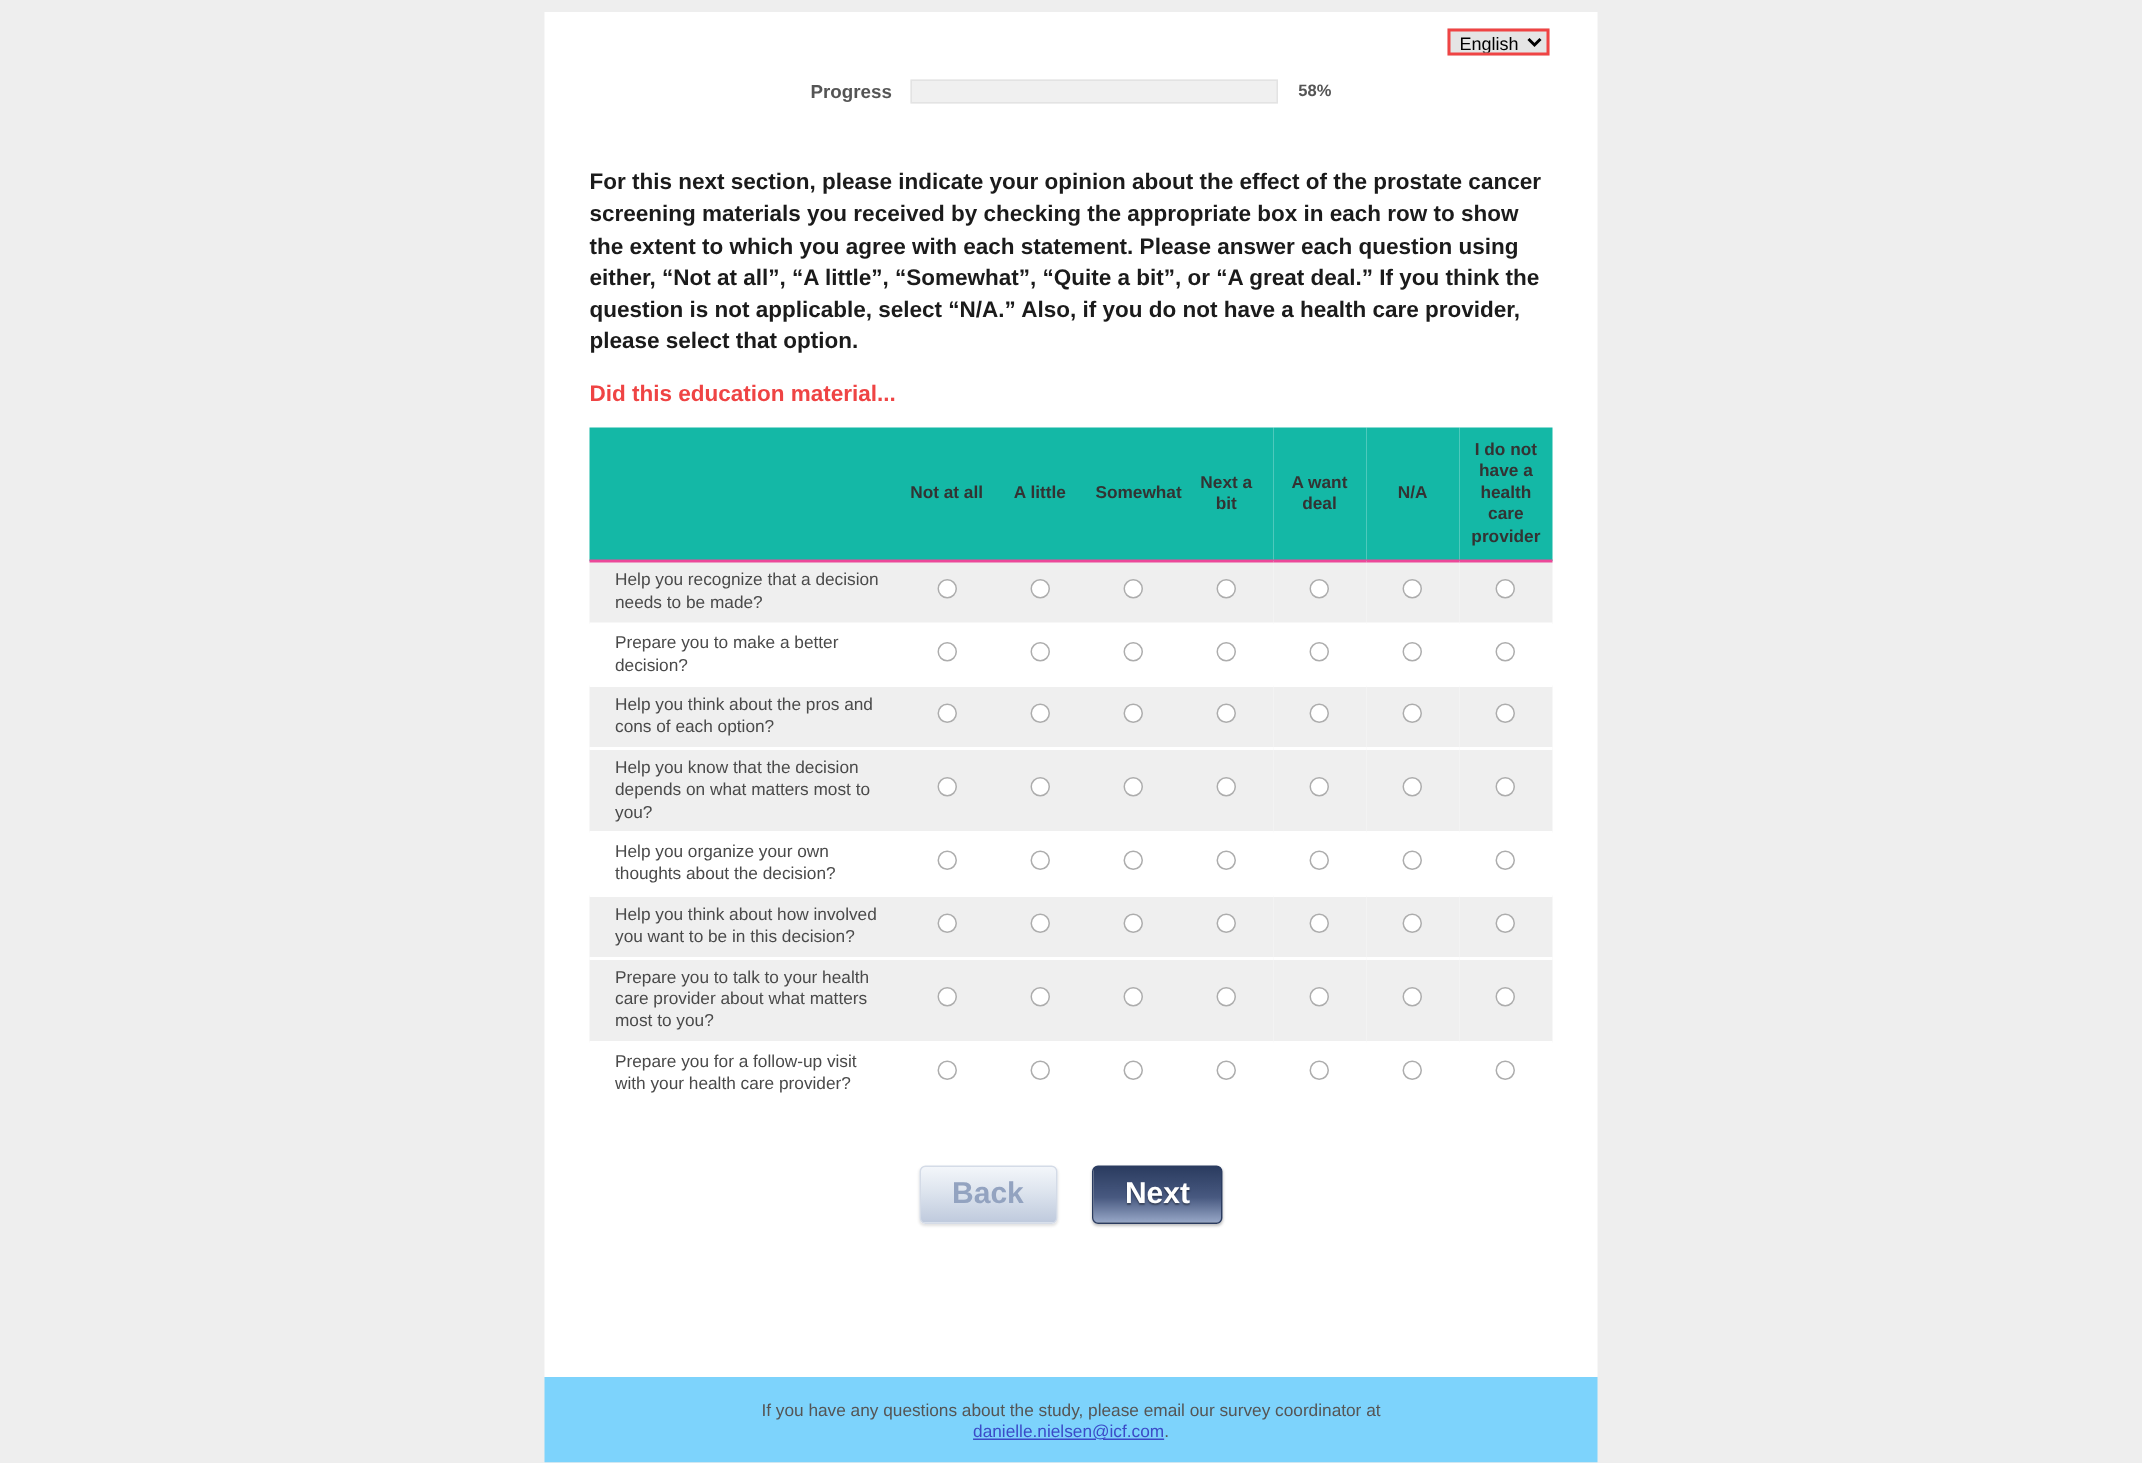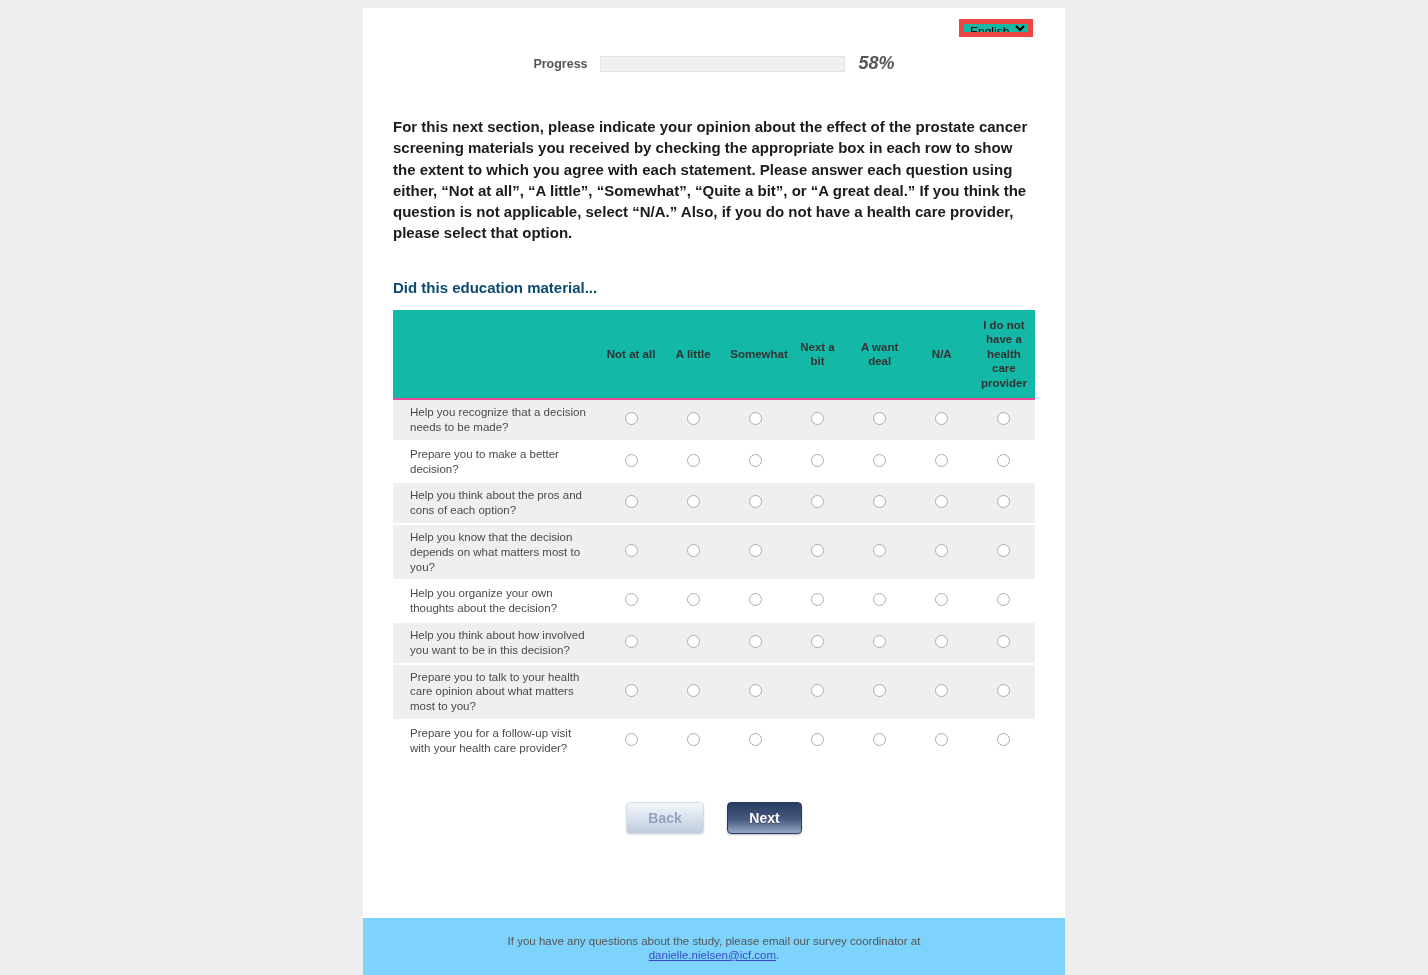--- a/index.html
+++ b/index.html
@@ -25,22 +25,22 @@
     flex-direction: column;
   }
   
   .lang-row { display: flex; justify-content: flex-end; }
   .lang-select {
     font-family: "Liberation Sans", sans-serif;
     font-size: 12px;
     padding: 0 2px;
     height: 18px;
     margin-right: 2px;
-    border: 5px solid #ef4444;
-    background: #14b8a6;
+    border: 2px solid #ef4444;
+    background: #e5e5e5;
   }
   
   .progress-row {
     margin-top: 16px;
     display: flex;
     align-items: center;
     justify-content: center;
   }
   .progress-label {
     font-size: 12.5px;
@@ -53,39 +53,38 @@
     background: #f0f0f0;
     border: 1px solid #e3e3e3;
     position: relative;
   }
   .progress-fill {
     height: 100%;
     background: #5cb85c;
     width: 0%;
   }
   .progress-pct {
-    font-size: 18px;
+    font-size: 11px;
     font-weight: bold;
     color: #555555;
     margin-left: 14px;
-    font-style: italic;
   }
   
   .instructions {
     margin-top: 42px;
     font-size: 15px;
     font-weight: bold;
     color: #1b1b1b;
     line-height: 21.3px;
   }
   .section-heading {
-    margin-top: 35px;
+    margin-top: 15px;
     font-size: 15px;
     font-weight: bold;
-    color: #0c4a6e;
+    color: #ef4444;
   }
   
   table.matrix {
     margin-top: 14px;
     width: 100%;
     border-collapse: collapse;
     table-layout: fixed;
   }
   table.matrix th:first-child,
   table.matrix td.q { width: 207px; }
@@ -125,21 +124,21 @@
     cursor: pointer;
   }
   
   .button-row {
     margin-top: 39px;
     text-align: center;
   }
   .btn {
     display: inline-block;
     font-family: "Liberation Sans", sans-serif;
-    font-size: 14px;
+    font-size: 20px;
     font-weight: bold;
     border-radius: 4px;
     padding: 7px 21px;
     min-width: 70px;
     cursor: pointer;
   }
   .btn-back {
     background: linear-gradient(to bottom, #f3f6fa 0%, #dde4ee 45%, #bfcadd 100%);
     color: #93a3c0;
     border: 1px solid #d4dbe7;
@@ -259,21 +258,21 @@
             <td class="q">Help you think about how involved you want to be in this decision?</td>
             <td class="opt"><span class="radio"></span></td>
             <td class="opt"><span class="radio"></span></td>
             <td class="opt"><span class="radio"></span></td>
             <td class="opt"><span class="radio"></span></td>
             <td class="opt"><span class="radio"></span></td>
             <td class="opt"><span class="radio"></span></td>
             <td class="opt"><span class="radio"></span></td>
           </tr>
           <tr class="stripe">
-            <td class="q">Prepare you to talk to your health care opinion about what matters most to you?</td>
+            <td class="q">Prepare you to talk to your health care provider about what matters most to you?</td>
             <td class="opt"><span class="radio"></span></td>
             <td class="opt"><span class="radio"></span></td>
             <td class="opt"><span class="radio"></span></td>
             <td class="opt"><span class="radio"></span></td>
             <td class="opt"><span class="radio"></span></td>
             <td class="opt"><span class="radio"></span></td>
             <td class="opt"><span class="radio"></span></td>
           </tr>
           <tr>
             <td class="q">Prepare you for a follow-up visit with your health care provider?</td>

